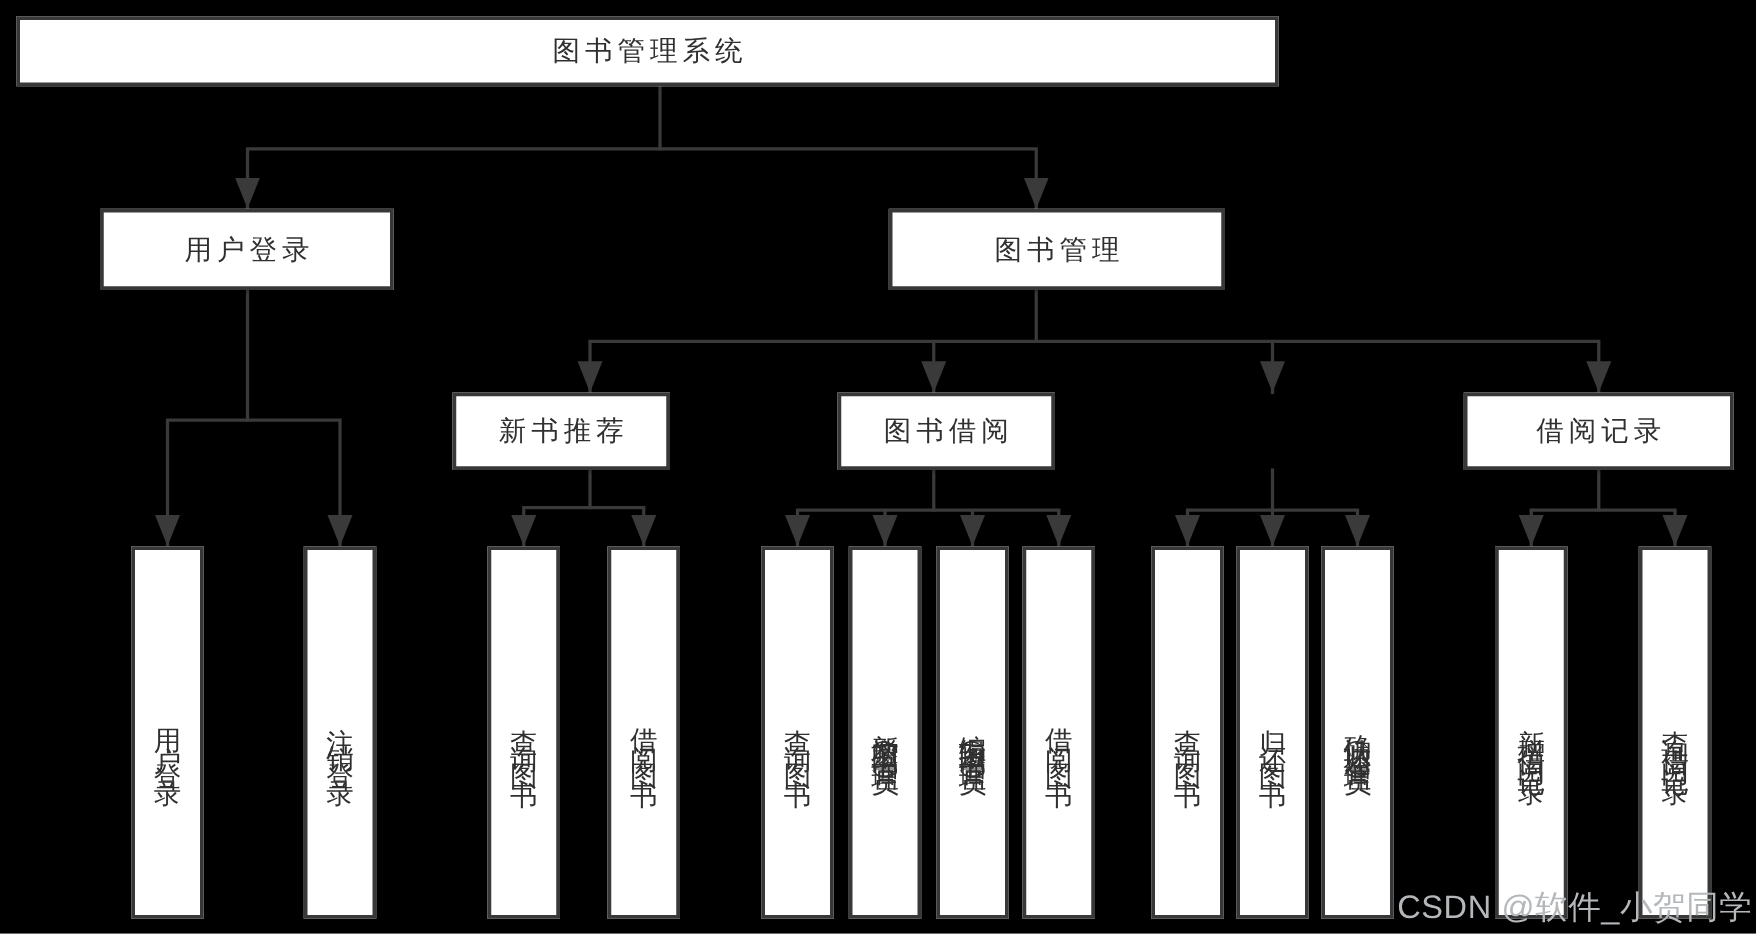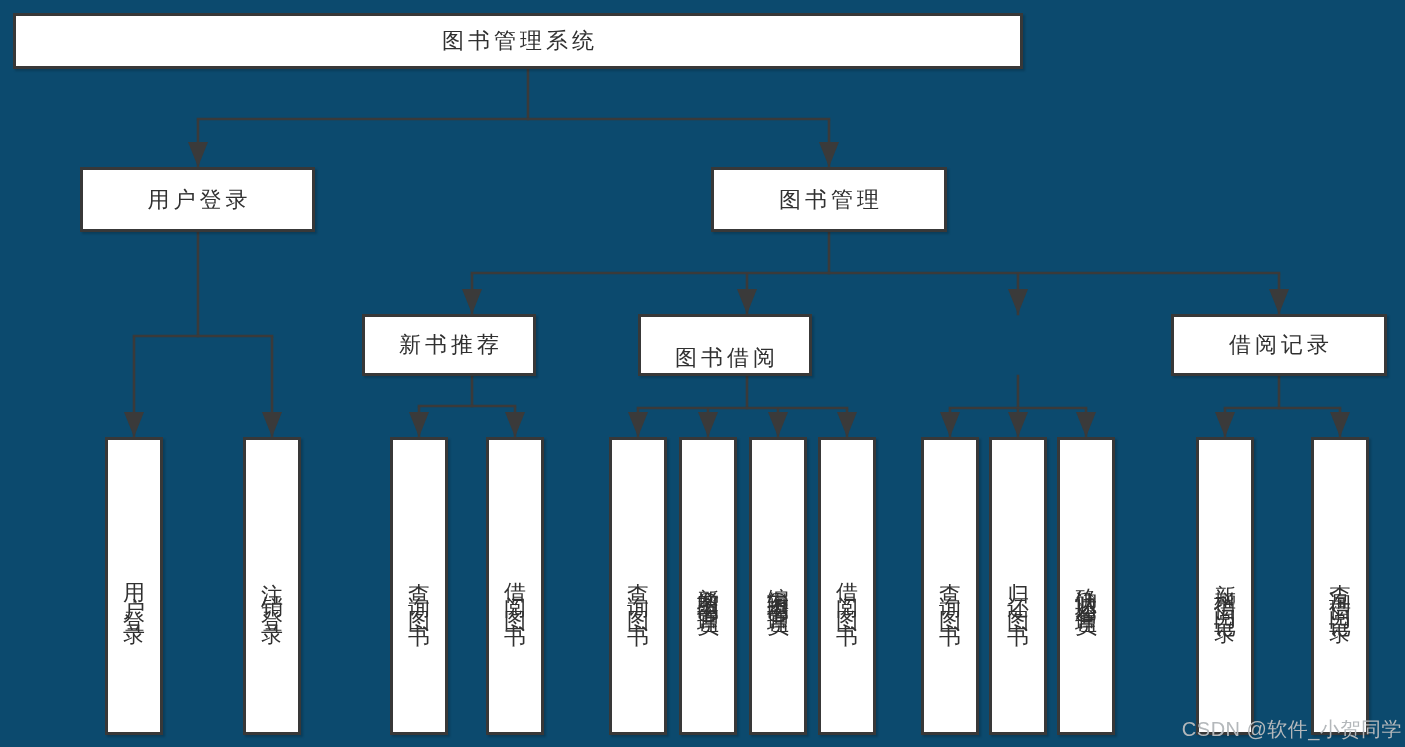--- a/index.html
+++ b/index.html
@@ -1,20 +1,20 @@
 <!DOCTYPE html>
 <html><head>
 <meta charset="utf-8">
 <style>
   html, body { margin: 0; padding: 0; background: #ffffff; }
   #stage {
     position: relative;
     width: 1405px;
     height: 747px;
-    background: #0c4a6e;
+    background: #000000;
     overflow: hidden;
     font-family: "Liberation Sans", "DejaVu Sans", sans-serif;
     color: #303030;
   }
   .wires {
     position: absolute;
     left: 0; top: 0;
     width: 1405px; height: 747px;
     z-index: 1;
   }
@@ -28,24 +28,24 @@
     align-items: center;
     justify-content: center;
     z-index: 2;
     font-size: 22px;
     letter-spacing: 4px;
     white-space: nowrap;
     text-indent: 4px; 
   }
   .root  { left: 13px;   top: 13px;  width: 1010px; height: 56px; }
   .lv2a  { left: 80px;   top: 167px; width: 235px;  height: 65px; }
-  .lv2b  { left: 711px;  top: 167px; width: 236px;  height: 65px; }
+  .lv2b  { left: 711px;  top: 167px; width: 269px;  height: 65px; }
   .lv3   { top: 314px; width: 174px; height: 62px; }
   .lv3a  { left: 362px; }
-  .lv3b  { left: 638px; align-items: flex-end; }
+  .lv3b  { left: 670px; }
   .lv3c  { left: 908px; }
   .lv3d  { left: 1171px; width: 216px; }
   .leaf {
     position: absolute;
     box-sizing: border-box;
     top: 437px;
     width: 58px;
     height: 298px;
     background: #ffffff;
     border: 3px solid #383838;
@@ -64,21 +64,21 @@
     white-space: nowrap;
   }
   .sp-wide  .vtext { letter-spacing: 14px; text-indent: 14px; }
   .sp-mid   .vtext { letter-spacing: 8px;  text-indent: 8px; }
   .sp-tight .vtext { letter-spacing: 4px;  text-indent: 4px; }
   .watermark {
     position: absolute;
     right: 3px;
     bottom: 4px;
     z-index: 3;
-    font-size: 20px;
+    font-size: 26px;
     color: #b4b8bb;
     letter-spacing: 0.5px;
     white-space: nowrap;
   }
 </style>
 </head>
 <body>
 
 <div id="stage">
 

